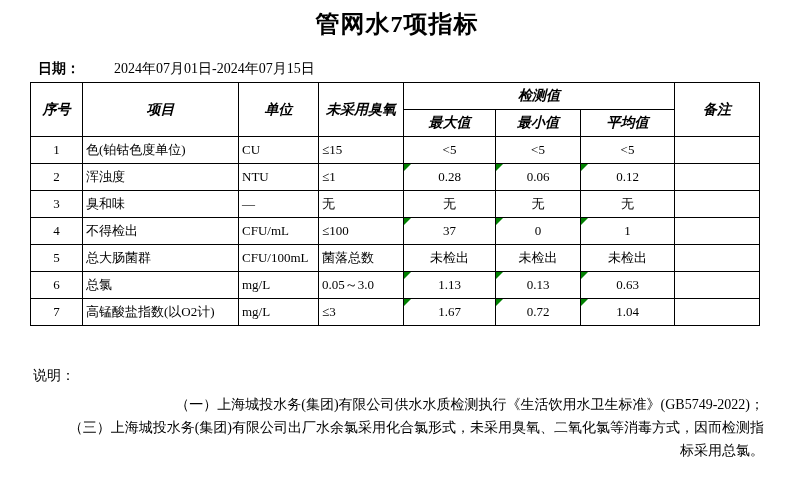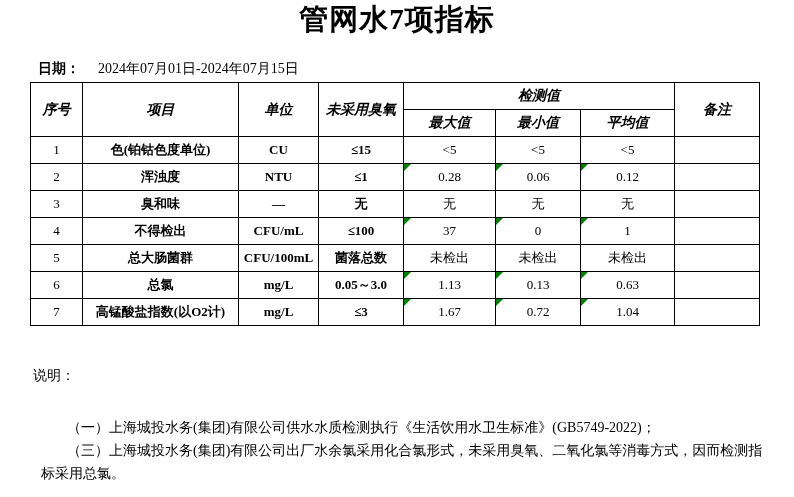--- a/index.html
+++ b/index.html
@@ -11,29 +11,30 @@
   }
   .page {
     position: relative;
     width: 794px;
     height: 497px;
     overflow: hidden;
     background: #ffffff;
   }
   .title {
     text-align: center;
-    font-size: 29px;
+    font-size: 24px;
     font-weight: bold;
+    padding-top: 8px;
     letter-spacing: 1px;
   }
   .date-line {
     margin: 20px 0 4px 38px;
     font-size: 14px;
   }
-  .date-label { font-weight: bold; margin-right: 18px; }
+  .date-label { font-weight: bold; margin-right: 34px; }
   table.indicators {
     margin-left: 30px;
     width: 729px;
     border-collapse: collapse;
     table-layout: fixed;
     font-size: 13px;
   }
   table.indicators th,
   table.indicators td {
     border: 1px solid #000000;
@@ -44,39 +45,40 @@
   }
   table.indicators thead th {
     font-size: 14px;
     font-weight: bold;
     text-align: center;
     height: 27px;
     font-style: italic;
   }
   table.indicators tbody tr { height: 27px; }
   td.c-center { text-align: center; }
-  td.c-left   { text-align: center; font-weight: bold; }
+  td.c-left   { text-align: left; }
   .flag-tri {
     position: absolute;
     top: 0;
     left: 0;
     width: 0;
     height: 0;
     border-top: 7px solid #008000;
     border-right: 7px solid transparent;
   }
   .notes {
     margin: 38px 30px 0 33px;
     font-size: 14px;
     line-height: 23px;
   }
-  .notes-label { margin-bottom: 29px; }
+  .notes-label { margin-bottom: 6px; }
   .notes p {
     margin-left: 8px;
     text-indent: 26px;
+    text-align: right;
   }
 </style>
 </head>
 <body>
 
 <div class="page">
 
   <div class="title">管网水7项指标</div>
 
   <div class="date-line">

